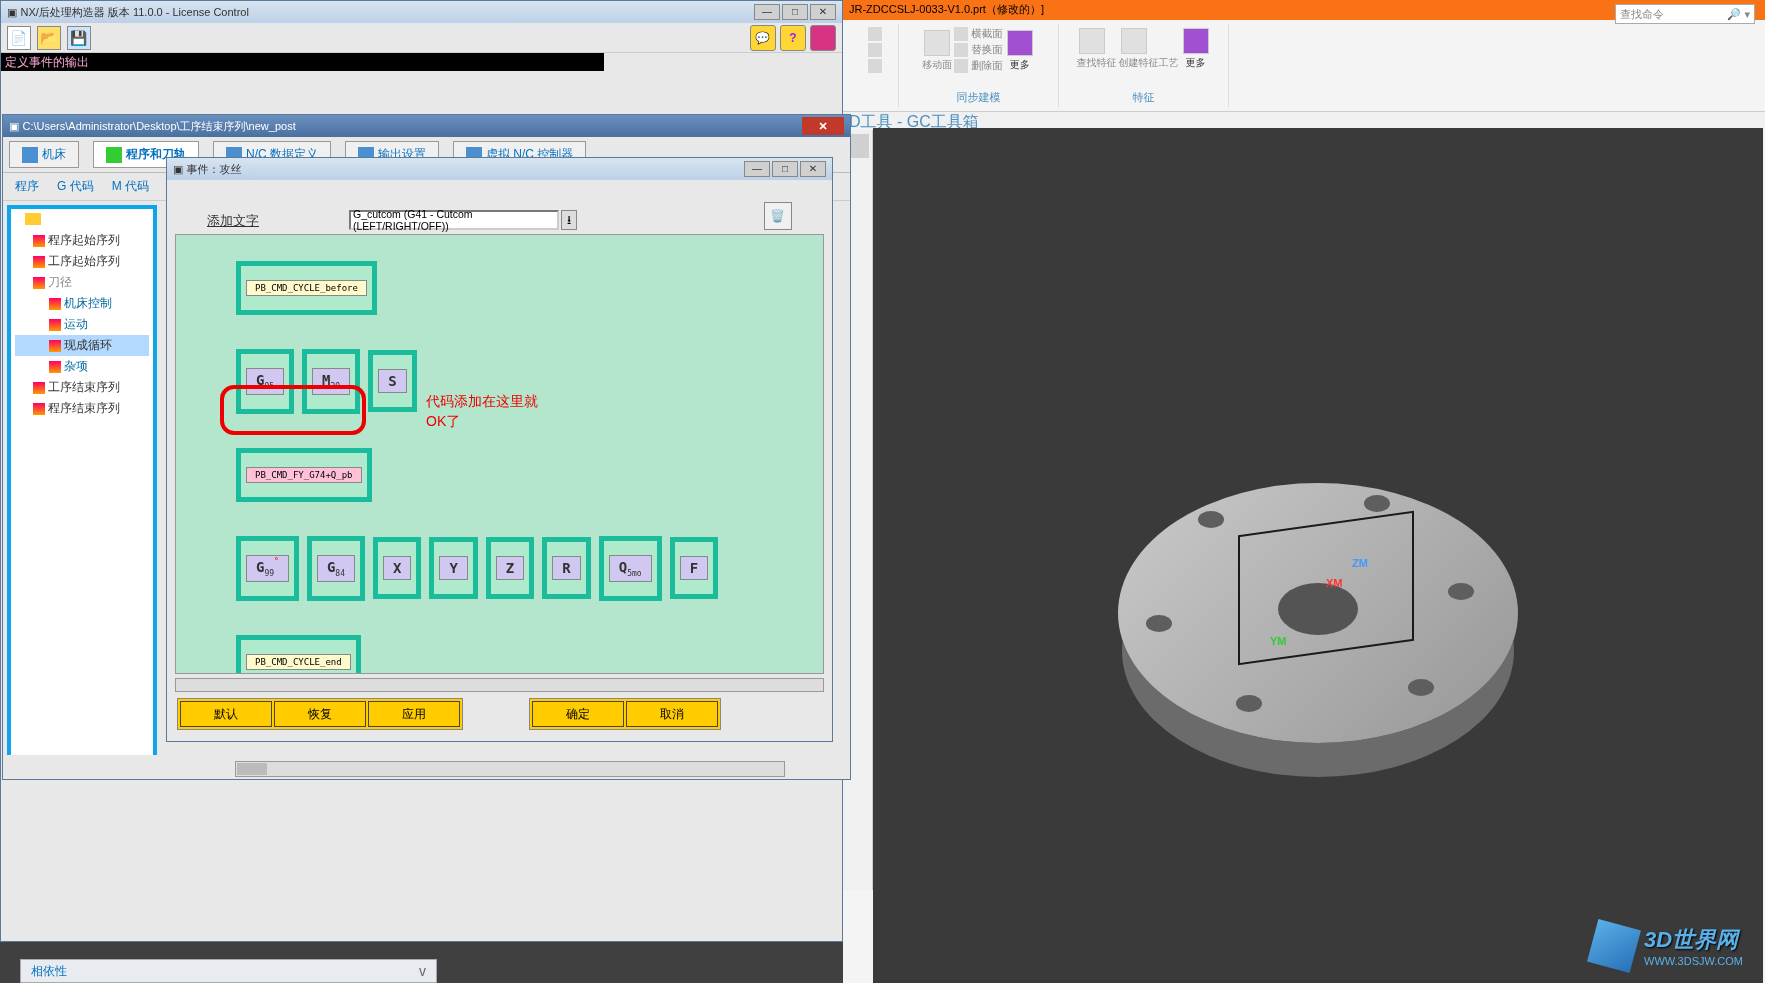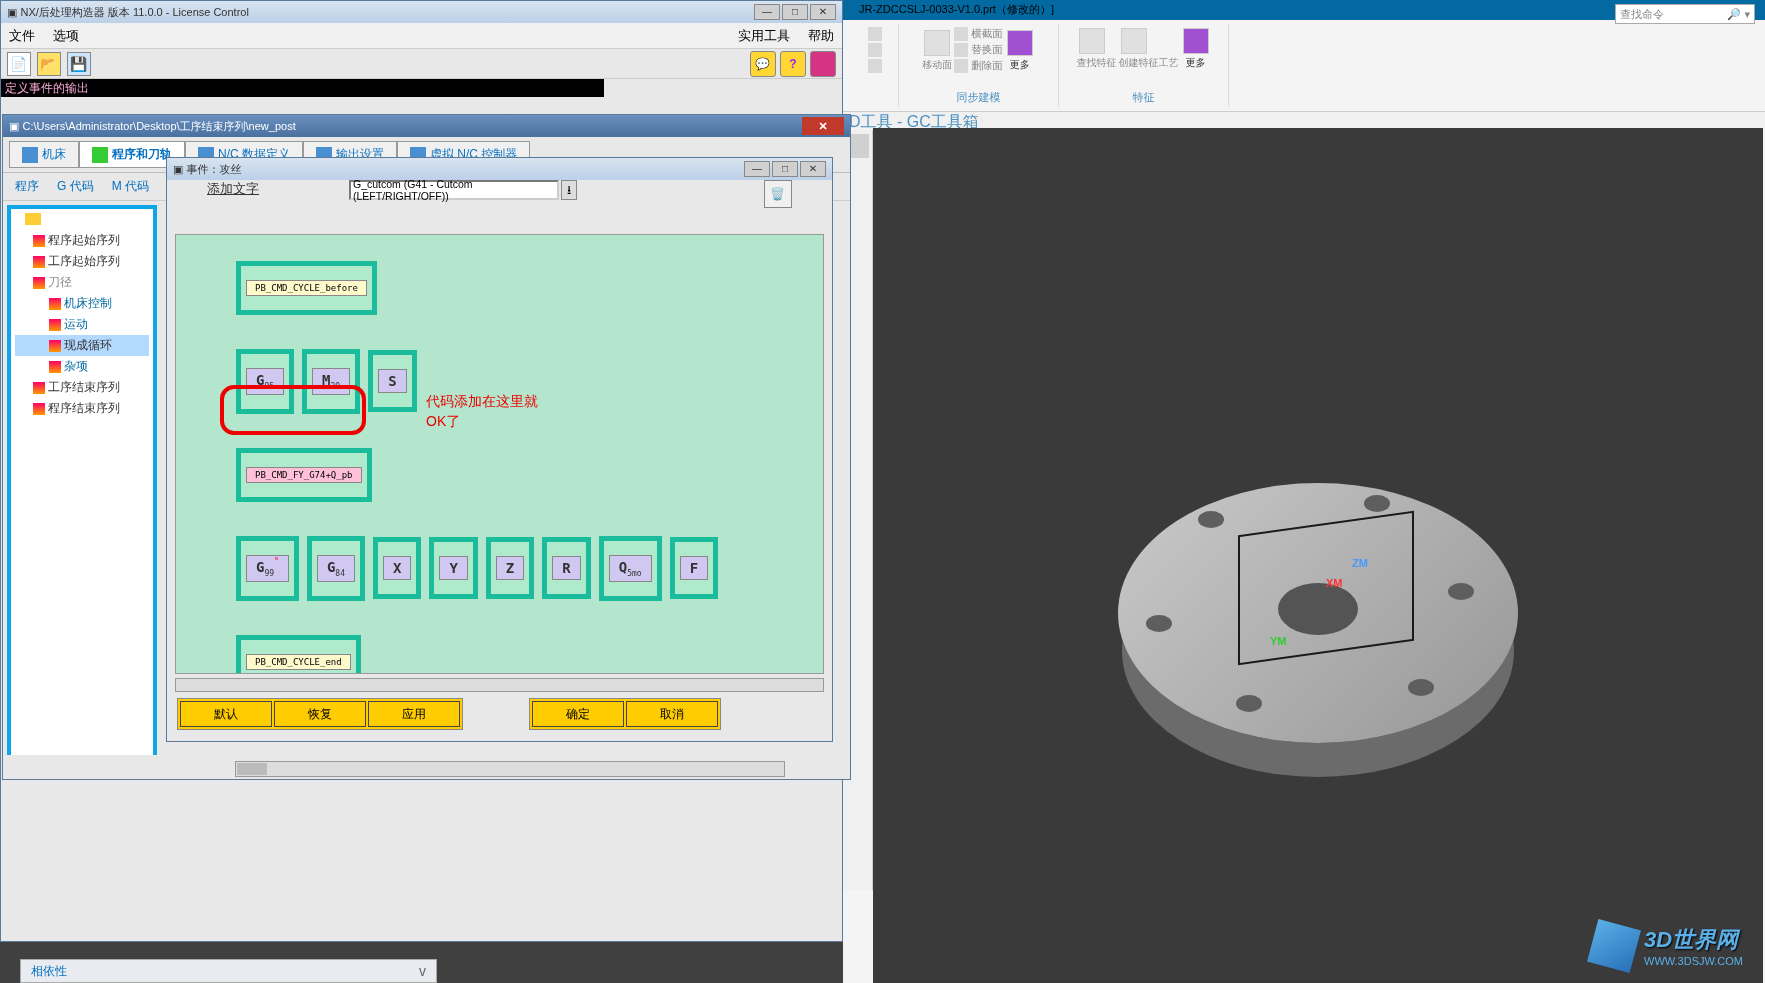--- a/index.html
+++ b/index.html
@@ -23,40 +23,40 @@
 .book-icon { width: 26px; height: 26px; background: #d63384; border: 1px solid #888; border-radius: 3px; }
 
 .black-strip { height: 18px; background: #000; color: #f9a8d4; font-size: 12px; padding-left: 4px; line-height: 18px; position: relative; }
 .black-strip::after { content: ''; position: absolute; right: 0; top: 0; width: 238px; height: 18px; background: #e8e8e8; }
 
 
 .sub-window { position: absolute; left: 2px; top: 114px; width: 849px; height: 666px; background: #e8e8e8; border: 1px solid #5a7a9a; }
 .sub-window .title-bar { background: linear-gradient(#6a90c0, #4a70a0); color: #fff; }
 .close-x { width: 42px; height: 18px; background: #c0392b; color: #fff; text-align: center; font-weight: bold; line-height: 18px; }
 
-.tab-strip { height: 36px; background: #e8e8e8; display: flex; align-items: center; padding: 0 6px; gap: 0; border-bottom: 1px solid #bbb; }
+.tab-strip { height: 36px; background: #e8e8e8; display: flex; align-items: center; padding: 0 6px; gap: 14px; border-bottom: 1px solid #bbb; }
 .tab-btn { padding: 4px 12px; background: #f0f0f0; border: 1px solid #999; font-size: 12px; color: #0470c0; display: flex; align-items: center; gap: 4px; }
 .tab-btn.active { background: #fff; font-weight: bold; }
 .tab-icon { width: 16px; height: 16px; background: #4a90d0; display: inline-block; }
 
 .sub-tabs { height: 28px; display: flex; align-items: center; padding: 0 12px; gap: 18px; font-size: 12px; color: #0470c0; border-bottom: 1px solid #ccc; }
 
 .content-area { display: flex; height: calc(100% - 90px); }
 .tree-panel { width: 150px; background: #fff; border: 4px solid #0ea5e9; margin: 4px; padding: 4px; font-size: 12px; }
 .tree-item { padding: 2px 0 2px 18px; color: #333; display: flex; align-items: center; gap: 3px; }
 .tree-item.lvl2 { padding-left: 34px; color: #0369a1; }
 .tree-item.lvl2a { padding-left: 34px; color: #333; }
 .tree-item.selected { background: #b3d9ff; }
 .tree-ico { width: 12px; height: 12px; background: linear-gradient(#f06, #f90); display: inline-block; }
 .tree-root { width: 16px; height: 12px; background: #fc3; display: inline-block; margin-left: 10px; margin-bottom: 2px; }
 
 
 .event-dialog { position: absolute; left: 166px; top: 157px; width: 667px; height: 585px; background: #e8e8e8; border: 1px solid #5a7a9a; z-index: 10; }
 .event-dialog .title-bar { background: linear-gradient(#d8e4f0, #bcd0e8); color: #333; }
-.ev-toolbar { height: 50px; display: flex; align-items: flex-start; padding: 0 40px; gap: 90px; }
+.ev-toolbar { height: 50px; display: flex; align-items: flex-end; padding: 0 40px; gap: 90px; }
 .add-text-lbl { font-size: 13px; text-decoration: underline; color: #333; }
 .combo { width: 210px; height: 20px; border: 2px inset #ccc; background: #fff; font-size: 10.5px; padding: 1px 2px; display: flex; align-items: center; }
 .combo-arrow { width: 16px; height: 20px; border: 1px solid #888; background: #ddd; margin-left: 2px; text-align: center; line-height: 18px; }
 .trash-btn { width: 28px; height: 28px; border: 1px solid #888; background: #f0f0f0; margin-left: auto; display: flex; align-items: center; justify-content: center; }
 
 .canvas-area { margin: 4px 8px; height: 440px; background: #b3e6cc; border: 1px solid #999; padding: 26px 60px; position: relative; overflow: auto; }
 
 .block-row { margin-bottom: 34px; display: flex; gap: 8px; align-items: center; }
 .block { border: 5px solid #1abc9c; padding: 14px 5px; display: inline-flex; align-items: center; gap: 4px; background: #afeacc; }
 .inner-block { background: #fffacc; border: 1px solid #888; padding: 2px 8px; font-size: 9px; font-family: monospace; min-height: 15px; }
@@ -66,21 +66,21 @@
 .red-circle { position: absolute; left: 44px; top: 150px; width: 146px; height: 50px; border: 4px solid #e00; border-radius: 14px; pointer-events: none; }
 .red-note { position: absolute; left: 250px; top: 156px; color: #e00; font-size: 14px; line-height: 20px; }
 
 .btn-bar { display: flex; padding: 6px 10px; gap: 6px; }
 .btn-group { display: flex; background: #ffcc00; border: 1px solid #888; padding: 2px; gap: 2px; }
 .ybtn { width: 92px; height: 26px; background: #ffcc00; border: 1px solid #444; font-size: 12px; }
 .btn-bar .spacer { width: 54px; }
 
 
 .nx-area { position: absolute; left: 843px; top: 0; width: 922px; height: 100%; background: #f4f4f4; }
-.nx-title { height: 20px; font-size: 11px; padding: 2px 16px; background: #0369a1; }
+.nx-title { height: 20px; font-size: 11px; padding: 2px 6px; background: #f97316; }
 .nx-ribbon { height: 92px; background: #f4f4f4; border-bottom: 1px solid #ccc; display: flex; padding: 4px 8px; position: relative; }
 .ribbon-group { border-right: 1px solid #ddd; padding: 2px 8px; font-size: 11px; color: #888; display: flex; flex-direction: column; align-items: center; }
 .ribbon-group .lbl { font-size: 11px; color: #4a90c0; margin-top: auto; }
 .rb-icon { width: 26px; height: 26px; background: #e0e0e0; border: 1px solid #ccc; margin: 2px; }
 .rb-row { display: flex; gap: 2px; align-items: center; }
 .rb-mini { font-size: 10.5px; color: #888; display: flex; align-items: center; gap: 3px; padding: 1px 0; }
 .rb-small-ico { width: 14px; height: 14px; background: #d8d8d8; display: inline-block; }
 .search-box { position: absolute; right: 10px; top: -16px; width: 140px; height: 20px; border: 1px solid #aaa; background: #fff; font-size: 11px; color: #888; padding: 2px 4px; display: flex; align-items: center; }
 
 .nx-sidebar { position: absolute; left: 0; top: 130px; width: 30px; height: 760px; background: #f0f0f0; border-right: 1px solid #ccc; }
@@ -194,28 +194,20 @@
 <div class="main-window">
   <div class="title-bar">
     <span>▣</span>&nbsp;
     <span>NX/后处理构造器 版本 11.0.0 - License Control</span>
     <div class="title-btns">
       <div class="tb-btn">—</div>
       <div class="tb-btn">□</div>
       <div class="tb-btn">✕</div>
     </div>
   </div>
-  <div class="menu-bar">
-    <span>文件</span>
-    <span>选项</span>
-    <div class="right">
-      <span>实用工具</span>
-      <span>帮助</span>
-    </div>
-  </div>
   <div class="toolbar">
     <div class="tb-icon">📄</div>
     <div class="tb-icon yellow">📂</div>
     <div class="tb-icon blue">💾</div>
     <div class="right-icons">
       <div class="help-icon">💬</div>
       <div class="help-icon">?</div>
       <div class="book-icon"></div>
     </div>
   </div>

